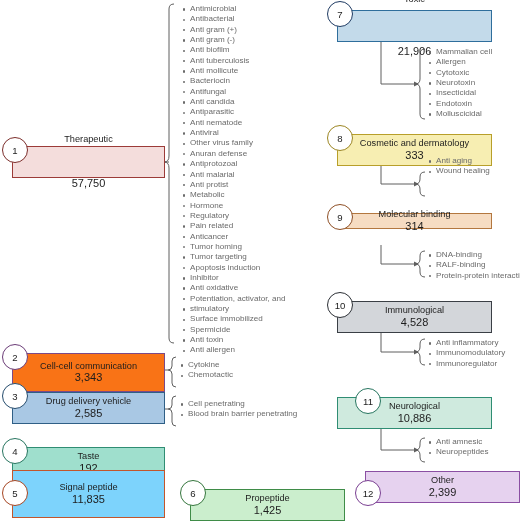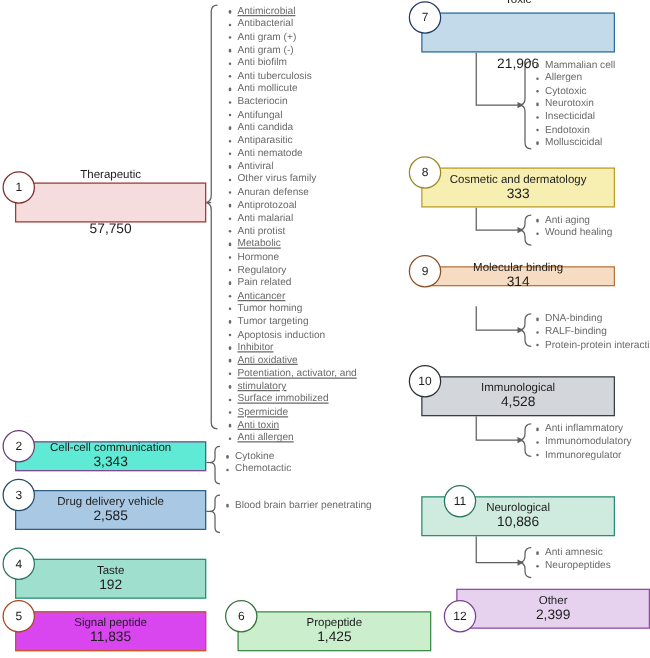--- a/index.html
+++ b/index.html
@@ -28,21 +28,21 @@
   }
 
   
   .lst{position:absolute;color:#6a6a6a;font-size:8.1px;line-height:10.35px;white-space:nowrap;}
   .lst div{position:relative;padding-left:8px;}
   .lst div::before{
     content:"";position:absolute;left:1px;top:4.2px;
     width:2.4px;height:2.4px;border-radius:50%;background:#6a6a6a;
   }
   
-  .l1{padding-left:8px;text-decoration:underline;}
+  .l1{padding-left:8px;}
   .l2{padding-left:21px;}
   .l3{padding-left:34px;}
   .l2::before{left:14px;top:4px;width:2.8px;height:2.8px;border-radius:50%;
     background:transparent;border:0.9px solid #6a6a6a;box-sizing:border-box;}
   .l3::before{left:27px;top:4.2px;width:2.6px;height:2.6px;border-radius:0;background:#6a6a6a;}
 
   svg{position:absolute;left:0;top:0;overflow:visible;}
 </style>
 </head>
 <body>
@@ -82,36 +82,36 @@
       <path d="M425,438 q-5,0 -5,5 L420,445 q0,5 -5,5 q5,0 5,5 L420,457 q0,5 5,5"></path>
     </g>
   </svg>
 
   <div id="boxes">
       <div class="box" style="left: 12px; top: 146px; width: 153px; height: 32px; background: rgb(244, 221, 220); border-color: rgb(156, 59, 56); gap: 32px;">
         <div class="t">Therapeutic</div>
         <div class="v">57,750</div>
       </div>
       <div class="circle" style="left: 2px; top: 137px; border-color: rgb(124, 46, 43);">1</div>
-      <div class="box" style="left: 12px; top: 353px; width: 153px; height: 24px; background: #5eead4; border-color: rgb(123, 74, 135);">
+      <div class="box" style="left: 12px; top: 353px; width: 153px; height: 39px; background: #f97316; border-color: rgb(123, 74, 135);">
         <div class="t">Cell-cell communication</div>
         <div class="v">3,343</div>
       </div>
       <div class="circle" style="left: 2px; top: 344px; border-color: rgb(107, 60, 119);">2</div>
       <div class="box" style="left: 12px; top: 392px; width: 153px; height: 32px; background: rgb(169, 200, 228); border-color: rgb(47, 95, 134);">
         <div class="t">Drug delivery vehicle</div>
         <div class="v">2,585</div>
       </div>
       <div class="circle" style="left: 2px; top: 383px; border-color: rgb(37, 76, 109);">3</div>
       <div class="box" style="left: 12px; top: 447px; width: 153px; height: 32px; background: rgb(159, 223, 205); border-color: rgb(47, 141, 115);">
         <div class="t">Taste</div>
         <div class="v">192</div>
       </div>
       <div class="circle" style="left: 2px; top: 438px; border-color: rgb(39, 117, 95);">4</div>
-      <div class="box" style="left: 12px; top: 489px; width: 153px; height: 32px; background: #d946ef; border-color: rgb(194, 86, 44);">
+      <div class="box" style="left: 12px; top: 470px; width: 153px; height: 48px; background: #7dd3fc; border-color: rgb(194, 86, 44);">
         <div class="t">Signal peptide</div>
         <div class="v">11,835</div>
       </div>
       <div class="circle" style="left: 2px; top: 480px; border-color: rgb(166, 70, 35);">5</div>
       <div class="box" style="left: 190px; top: 489px; width: 155px; height: 32px; background: rgb(203, 238, 205); border-color: rgb(63, 140, 72);">
         <div class="t">Propeptide</div>
         <div class="v">1,425</div>
       </div>
       <div class="circle" style="left: 180px; top: 480px; border-color: rgb(53, 118, 61);">6</div>
       <div class="box" style="left: 337px; top: 10px; width: 155px; height: 32px; background: rgb(195, 218, 234); border-color: rgb(47, 110, 156); gap: 41px;">
@@ -181,32 +181,33 @@
       <div class="l1">Spermicide</div>
       <div class="l1">Anti toxin</div>
       <div class="l1">Anti allergen</div>
     </div>
 
   <div class="lst" id="l-cellcell" style="left:180px;top:360px;">
       <div>Cytokine</div>
       <div>Chemotactic</div>
     </div>
   <div class="lst" id="l-drug" style="left:180px;top:399px;">
+      <div>Cell penetrating</div>
       <div>Blood brain barrier penetrating</div>
     </div>
   <div class="lst" id="l-toxic" style="left:428px;top:47px;">
       <div>Mammalian cell</div>
       <div>Allergen</div>
       <div>Cytotoxic</div>
       <div>Neurotoxin</div>
       <div>Insecticidal</div>
       <div>Endotoxin</div>
       <div>Molluscicidal</div>
     </div>
-  <div class="lst" id="l-cosmetic" style="left:428px;top:171px;">
+  <div class="lst" id="l-cosmetic" style="left:428px;top:156px;">
       <div>Anti aging</div>
       <div>Wound healing</div>
     </div>
   <div class="lst" id="l-molecular" style="left:428px;top:250px;">
       <div>DNA-binding</div>
       <div>RALF-binding</div>
       <div>Protein-protein interaction</div>
     </div>
   <div class="lst" id="l-neuro" style="left:428px;top:437px;">
       <div>Anti amnesic</div>

